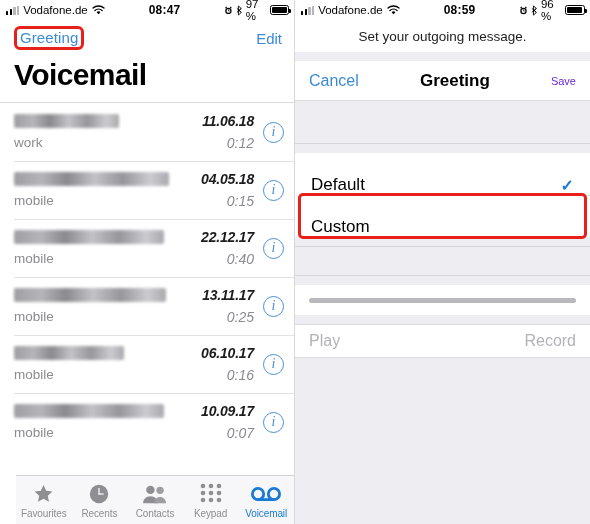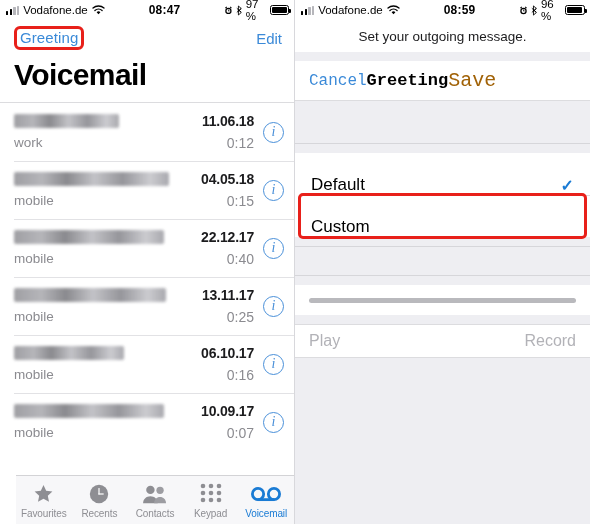--- a/index.html
+++ b/index.html
@@ -77,21 +77,21 @@
     content: ""; position: absolute; left: 14px; right: 0; top: 0;
     height: 1px; background: #e2e2e5;
   }
   .vm-main { flex: 1; min-width: 0; }
   .vm-name {
     height: 14px; border-radius: 2px; margin-bottom: 7px;
     background: linear-gradient(90deg,#8e8e93 0%,#a9a9ae 18%,#76767b 34%,#b9b9be 52%,#84848a 70%,#c3c3c8 88%,#9a9aa0 100%);
     filter: blur(1.6px); opacity: .85;
   }
   .vm-sub { font-size: 13.5px; color: #8b8b90; }
-  .vm-meta { text-align: right; margin-right: 9px; }
+  .vm-meta { text-align: right; margin-right: 9px; font-style: italic; }
   .vm-date { font-size: 14px; font-weight: 700; color: #1c1c1e; letter-spacing: -.2px; }
   .vm-dur { font-size: 14px; color: #8b8b90; margin-top: 6px; }
   .info-btn {
     width: 21px; height: 21px; border-radius: 50%;
     border: 1.3px solid #4a90d9; color: #4a90d9;
     display: flex; align-items: center; justify-content: center;
     font-family: "Liberation Serif", serif; font-size: 14px; font-style: italic;
     flex: 0 0 auto;
   }
 
@@ -106,26 +106,26 @@
   .tab .tlabel { font-size: 10px; margin-top: 2px; letter-spacing: -.1px; }
   .tab.active { color: #1a7bd4; }
   .tab.active .tlabel { color: #1a7bd4; }
 
   
   .subtitle-bar {
     height: 32px; display: flex; align-items: center; justify-content: center;
     font-size: 13.5px; color: #1c1c1e; background: #fff;
   }
   .rnav {
-    height: 40px; display: flex; align-items: center; 
-    padding: 0 14px; background: #fff; border-bottom: 1px solid #dcdcdf; font-family: Liberation Mono, monospace;
+    height: 40px; display: flex; align-items: center; justify-content: space-between;
+    padding: 0 14px; background: #fff; border-bottom: 1px solid #dcdcdf;
   }
   .rnav .cancel { font-size: 16px; color: #3b8ad8; }
   .rnav .rtitle { font-size: 17px; font-weight: 700; color: #000; }
-  .rnav .save   { font-size: 20px; color: #a16207; }
+  .rnav .save   { font-size: 11px; color: #6d28d9; }
 
   .gap-grey { background: #eeeef2; }
   .gap-a { height: 34px; border-bottom: 1px solid #d6d6da; }
 
   .opt-list { background: #fff; }
   .opt-row {
     height: 42px; display: flex; align-items: flex-end; justify-content: space-between;
     padding: 0 16px; position: relative; background: #fff;
   }
   .opt-row .olabel { font-size: 17px; color: #000; }

